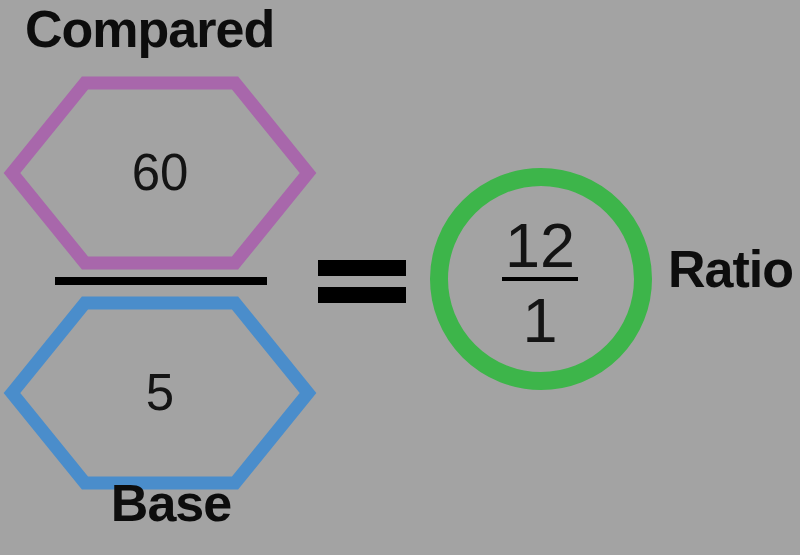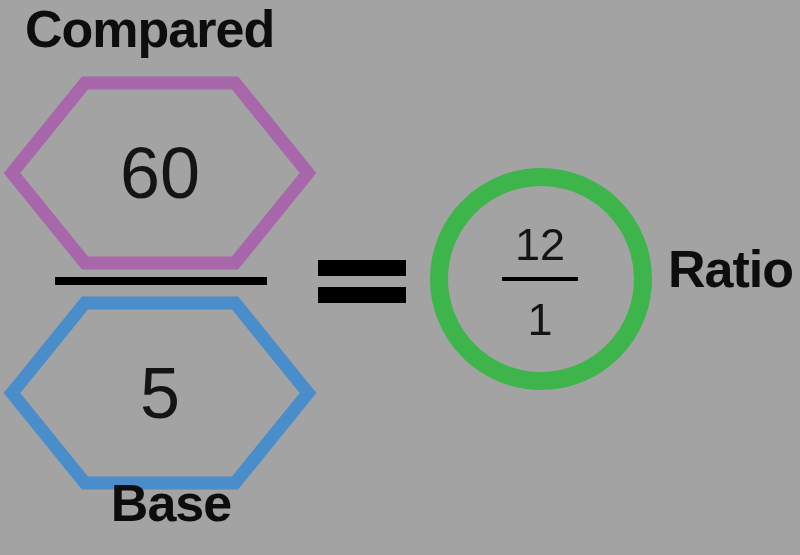--- a/index.html
+++ b/index.html
@@ -23,29 +23,29 @@
     line-height: 52px;
     letter-spacing: -1px;
     white-space: nowrap;
   }
   .shape-value {
     display: flex;
     align-items: center;
     justify-content: center;
     color: #141414;
     font-weight: 400;
-    font-size: 72px;
+    font-size: 51px;
     line-height: 72px;
   }
   .frac-num {
     width: 100px;
     text-align: center;
     color: #141414;
     font-weight: 400;
-    font-size: 45px;
+    font-size: 63px;
     line-height: 66px;
   }
   .bar { background: #000000; }
   svg { position: absolute; left: 0; top: 0; }
 </style>
 </head>
 <body>
 
 <div class="canvas">
 

